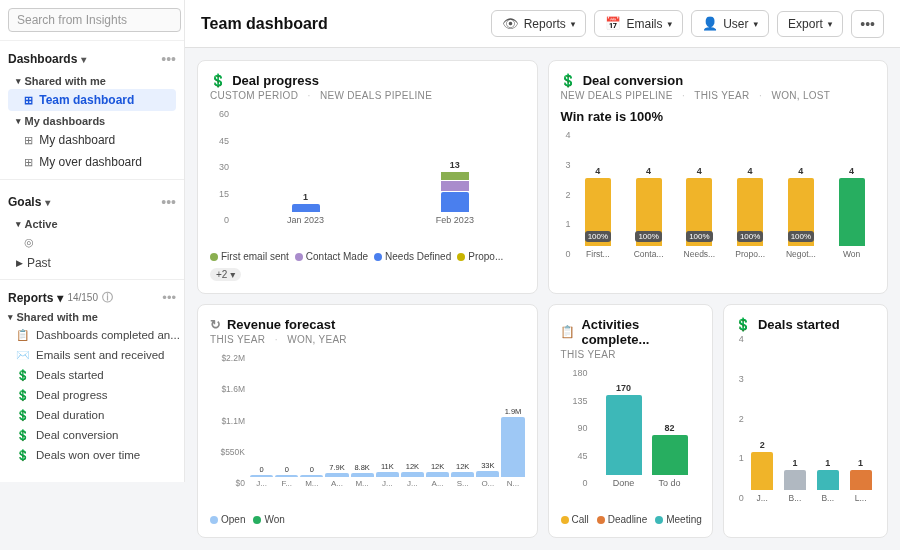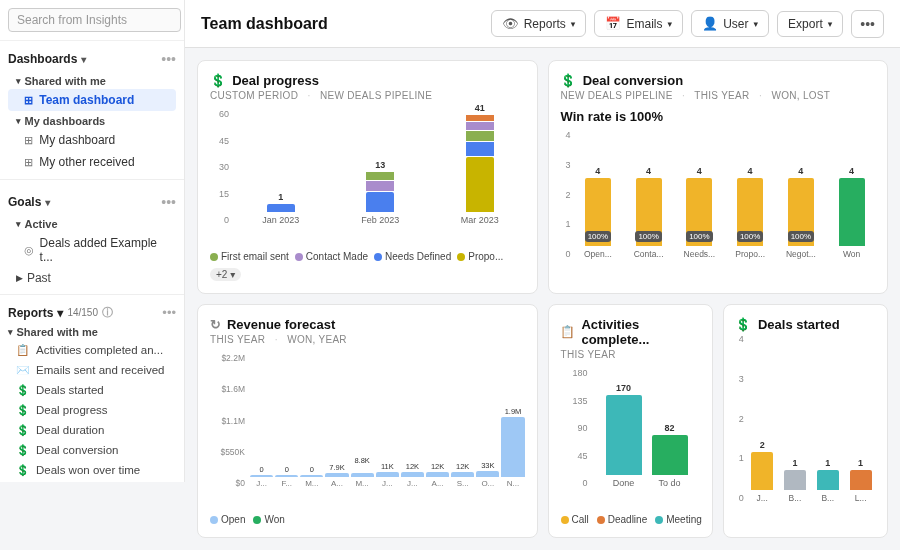--- a/index.html
+++ b/index.html
@@ -98,41 +98,40 @@
     <div class="sidebar-group-label">
       <span class="chevron">▾</span>
       <span>My dashboards</span>
     </div>
     <div class="sidebar-item">
       <span class="item-icon">⊞</span>
       <span>My dashboard</span>
     </div>
     <div class="sidebar-item">
       <span class="item-icon">⊞</span>
-      <span>My other received</span>
+      <span>My over dashboard</span>
     </div>
   </div>
 
   <hr class="divider">
 
   <div class="sidebar-section">
     <div class="sidebar-section-header">
       <span class="sidebar-section-title">
         <span>Goals</span>
         <span class="chevron">▾</span>
       </span>
       <span class="sidebar-dots">•••</span>
     </div>
     <div class="sidebar-group-label">
       <span class="chevron">▾</span>
       <span>Active</span>
     </div>
     <div class="sidebar-item">
       <span class="item-icon">◎</span>
-      <span>Deals added Example t...</span>
     </div>
     <div class="past-label">
       <span class="chevron">▶</span>
       <span>Past</span>
     </div>
   </div>
 
   <hr class="divider">
 
   <div class="sidebar-reports-header">
@@ -148,21 +147,21 @@
   </div>
 
   <div class="sidebar-group-label">
     <span class="chevron">▾</span>
     <span>Shared with me</span>
   </div>
 
   <div id="report-list">
   <div class="sidebar-report-item">
         <span class="report-icon" style="font-size:11px;">📋</span>
-        <span>Activities completed an...</span>
+        <span>Dashboards completed an...</span>
       </div>
       <div class="sidebar-report-item">
         <span class="report-icon" style="font-size:11px;">✉️</span>
         <span>Emails sent and received</span>
       </div>
       <div class="sidebar-report-item">
         <span class="report-icon" style="font-size:11px;">💲</span>
         <span>Deals started</span>
       </div>
       <div class="sidebar-report-item">
@@ -242,31 +241,20 @@
             <div style="flex:1;display:flex;flex-direction:column;align-items:center;">
               <span style="font-size:9px;color:#333;font-weight:700;margin-bottom:2px;">13</span>
               <div style="width:28px;display:flex;flex-direction:column-reverse;gap:1px;">
                 <div style="width:100%;background:#4a7fee;height:20px;border-radius:2px 2px 0 0;"></div>
                 <div style="width:100%;background:#a98ccc;height:10px;"></div>
                 <div style="width:100%;background:#8aaf50;height:8px;"></div>
               </div>
               <span style="font-size:9px;color:#666;margin-top:3px;">Feb 2023</span>
             </div>
 
-            <div style="flex:1;display:flex;flex-direction:column;align-items:center;">
-              <span style="font-size:9px;color:#333;font-weight:700;margin-bottom:2px;">41</span>
-              <div style="width:28px;display:flex;flex-direction:column-reverse;gap:1px;">
-                <div style="width:100%;background:#c8b400;height:55px;border-radius:2px 2px 0 0;"></div>
-                <div style="width:100%;background:#4a7fee;height:14px;"></div>
-                <div style="width:100%;background:#8aaf50;height:10px;"></div>
-                <div style="width:100%;background:#a98ccc;height:8px;"></div>
-                <div style="width:100%;background:#e07b39;height:6px;"></div>
-              </div>
-              <span style="font-size:9px;color:#666;margin-top:3px;">Mar 2023</span>
-            </div>
           </div>
         </div>
         <div class="chart-legend" style="margin-top:4px;">
           <div class="legend-item">
               <span class="legend-dot" style="background:#8aaf50;"></span>
               <span>First email sent</span>
             </div>
           <div class="legend-item">
               <span class="legend-dot" style="background:#a98ccc;"></span>
               <span>Contact Made</span>
@@ -306,21 +294,21 @@
             <span>0</span>
         </div>
         <div style="position:absolute;left:14px;right:0;top:0;bottom:22px;display:flex;align-items:flex-end;gap:4px;">
           <div style="flex:1;display:flex;flex-direction:column;align-items:center;">
             <span style="font-size:9px;font-weight:700;color:#333;margin-bottom:2px;">4</span>
             <div style="position:relative;width:100%;max-width:26px;">
               <div style="width:100%;background:#f0b429;height:68px;border-radius:2px 2px 0 0;display:flex;align-items:flex-end;justify-content:center;padding-bottom:4px;">
                 <span style="background:#555;color:#fff;font-size:8px;border-radius:3px;padding:1px 3px;">100%</span>
               </div>
             </div>
-            <span style="font-size:8.5px;color:#666;margin-top:3px;text-align:center;">Open...</span>
+            <span style="font-size:8.5px;color:#666;margin-top:3px;text-align:center;">First...</span>
           </div>
           <div style="flex:1;display:flex;flex-direction:column;align-items:center;">
             <span style="font-size:9px;font-weight:700;color:#333;margin-bottom:2px;">4</span>
             <div style="position:relative;width:100%;max-width:26px;">
               <div style="width:100%;background:#f0b429;height:68px;border-radius:2px 2px 0 0;display:flex;align-items:flex-end;justify-content:center;padding-bottom:4px;">
                 <span style="background:#555;color:#fff;font-size:8px;border-radius:3px;padding:1px 3px;">100%</span>
               </div>
             </div>
             <span style="font-size:8.5px;color:#666;margin-top:3px;">Conta...</span>
           </div>
@@ -388,21 +376,21 @@
                 <span style="font-size:7.5px;color:#333;margin-bottom:1px;">0</span>
                 <div style="width:100%;height:2px;background:#9ec8f5;border-radius:2px 2px 0 0;"></div>
                 <span style="font-size:8px;color:#777;margin-top:2px;">M...</span>
               </div>
             <div style="flex:1;display:flex;flex-direction:column;align-items:center;">
                 <span style="font-size:7.5px;color:#333;margin-bottom:1px;">7.9K</span>
                 <div style="width:100%;height:4px;background:#9ec8f5;border-radius:2px 2px 0 0;"></div>
                 <span style="font-size:8px;color:#777;margin-top:2px;">A...</span>
               </div>
             <div style="flex:1;display:flex;flex-direction:column;align-items:center;">
-                <span style="font-size:7.5px;color:#333;margin-bottom:8px;">8.8K</span>
+                <span style="font-size:7.5px;color:#333;margin-bottom:1px;">8.8K</span>
                 <div style="width:100%;height:4px;background:#9ec8f5;border-radius:2px 2px 0 0;"></div>
                 <span style="font-size:8px;color:#777;margin-top:2px;">M...</span>
               </div>
             <div style="flex:1;display:flex;flex-direction:column;align-items:center;">
                 <span style="font-size:7.5px;color:#333;margin-bottom:1px;">11K</span>
                 <div style="width:100%;height:5px;background:#9ec8f5;border-radius:2px 2px 0 0;"></div>
                 <span style="font-size:8px;color:#777;margin-top:2px;">J...</span>
               </div>
             <div style="flex:1;display:flex;flex-direction:column;align-items:center;">
                 <span style="font-size:7.5px;color:#333;margin-bottom:1px;">12K</span>

